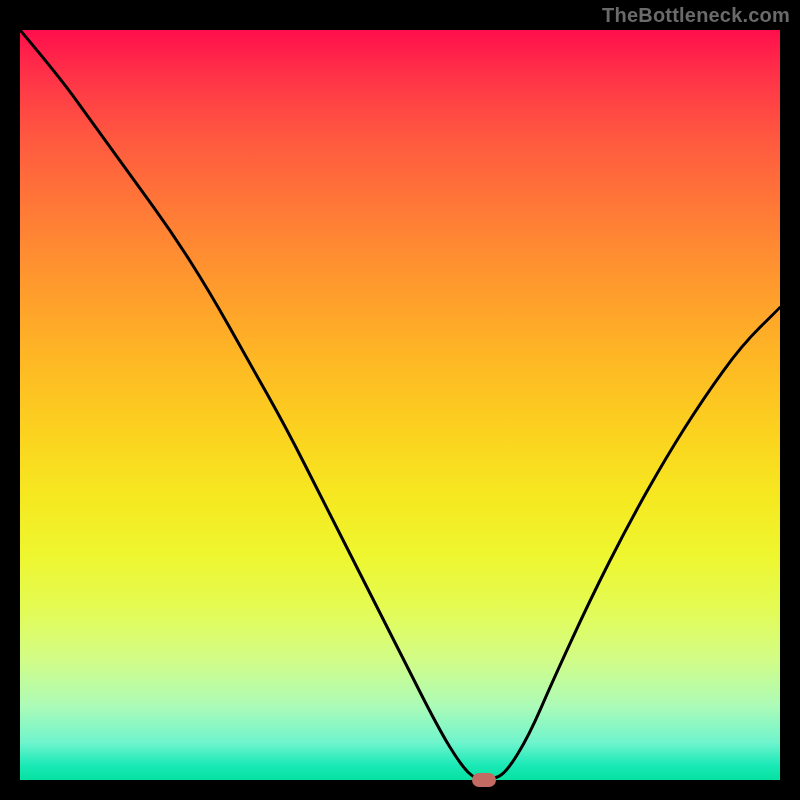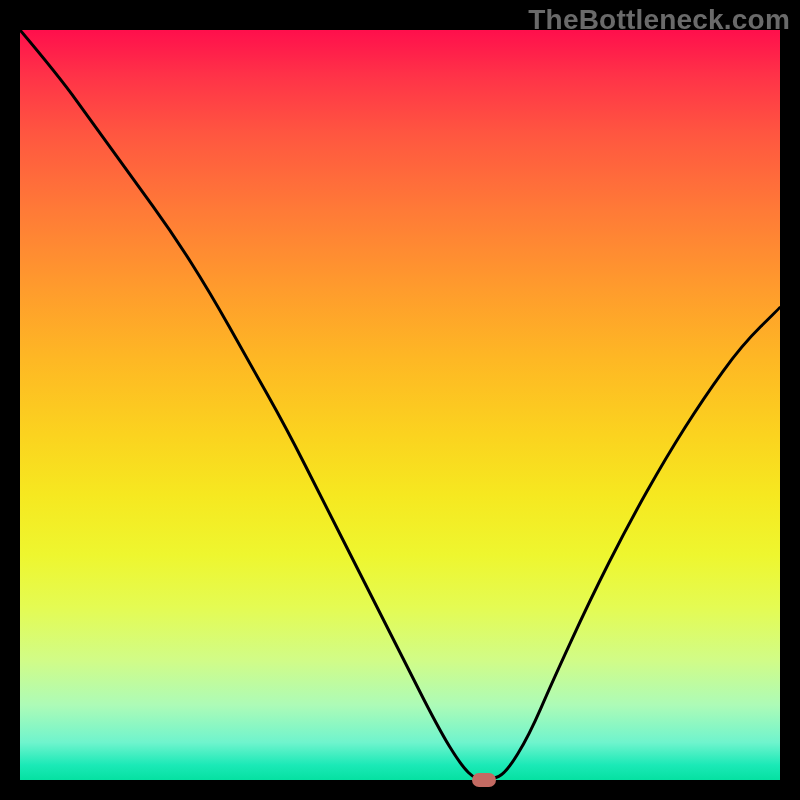--- a/index.html
+++ b/index.html
@@ -15,21 +15,21 @@
     position: relative;
     width: 800px;
     height: 800px;
     background: #000;
   }
   .watermark {
     position: absolute;
     top: 4px;
     right: 10px;
     color: #6a6a6a;
-    font-size: 28px;
+    font-size: 20px;
     font-weight: 600;
     letter-spacing: 0.2px;
     z-index: 3;
     user-select: none;
   }
   .plot-area {
     position: absolute;
     left: 20px;
     top: 30px;
     width: 760px;

